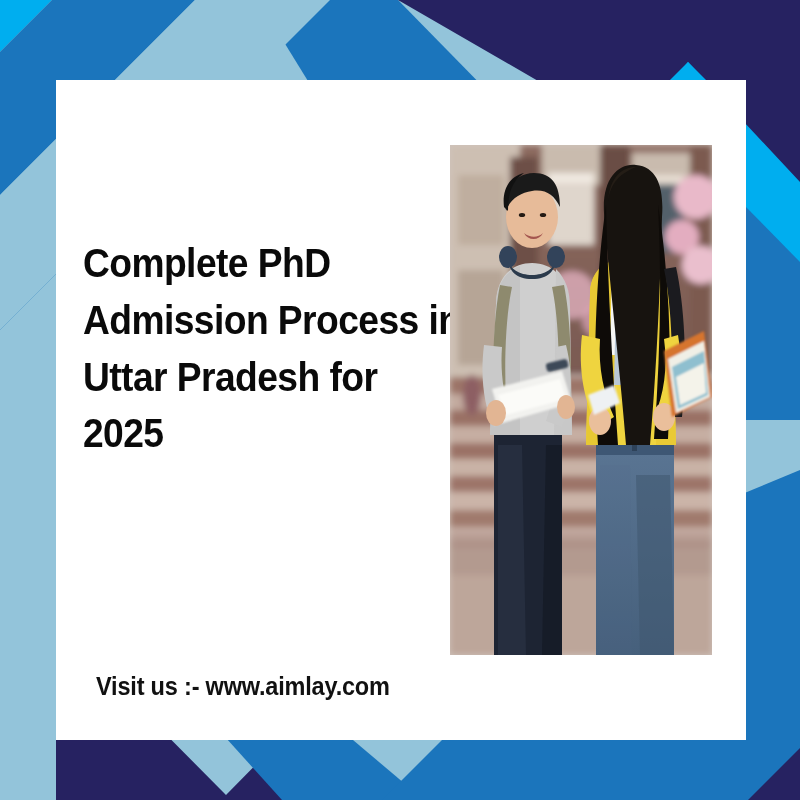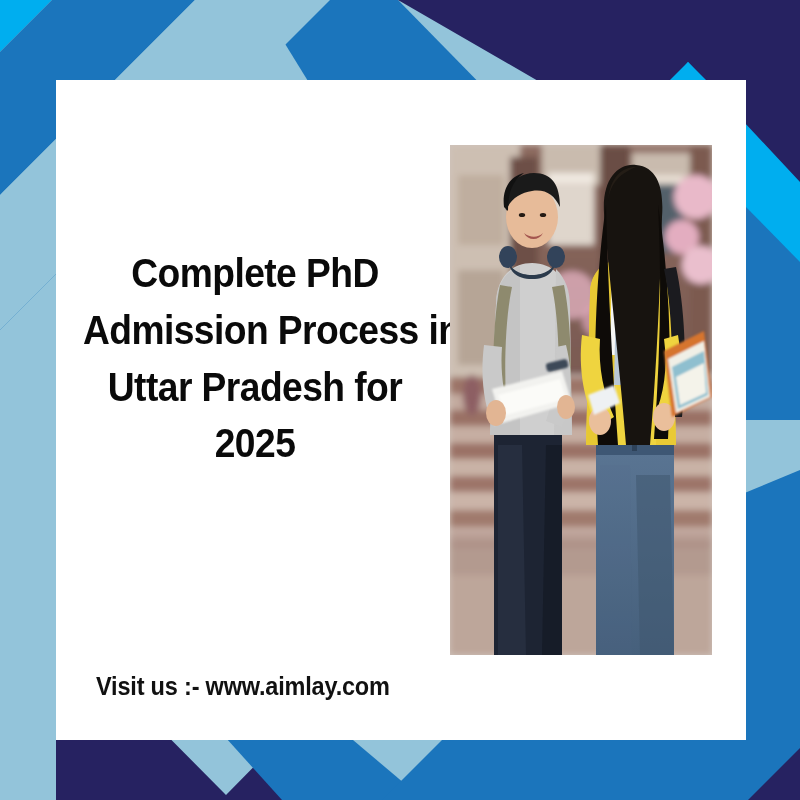--- a/index.html
+++ b/index.html
@@ -41,23 +41,23 @@
     width: 690px;
     height: 660px;
     background: #ffffff;
     z-index: 5;
   }
 
   
   #headline-block {
     position: absolute;
     left: 14px;
-    top: 165px;
+    top: 155px;
     width: 370px;
-    text-align: center;
+    text-align: left;
   }
   .headline-line {
     display: block;
     font-family: "Liberation Sans", sans-serif;
     font-weight: bold;
     font-size: 40px;
     line-height: 1.42;
     letter-spacing: -0.6px;
     color: #0a0a0a;
     white-space: nowrap;

